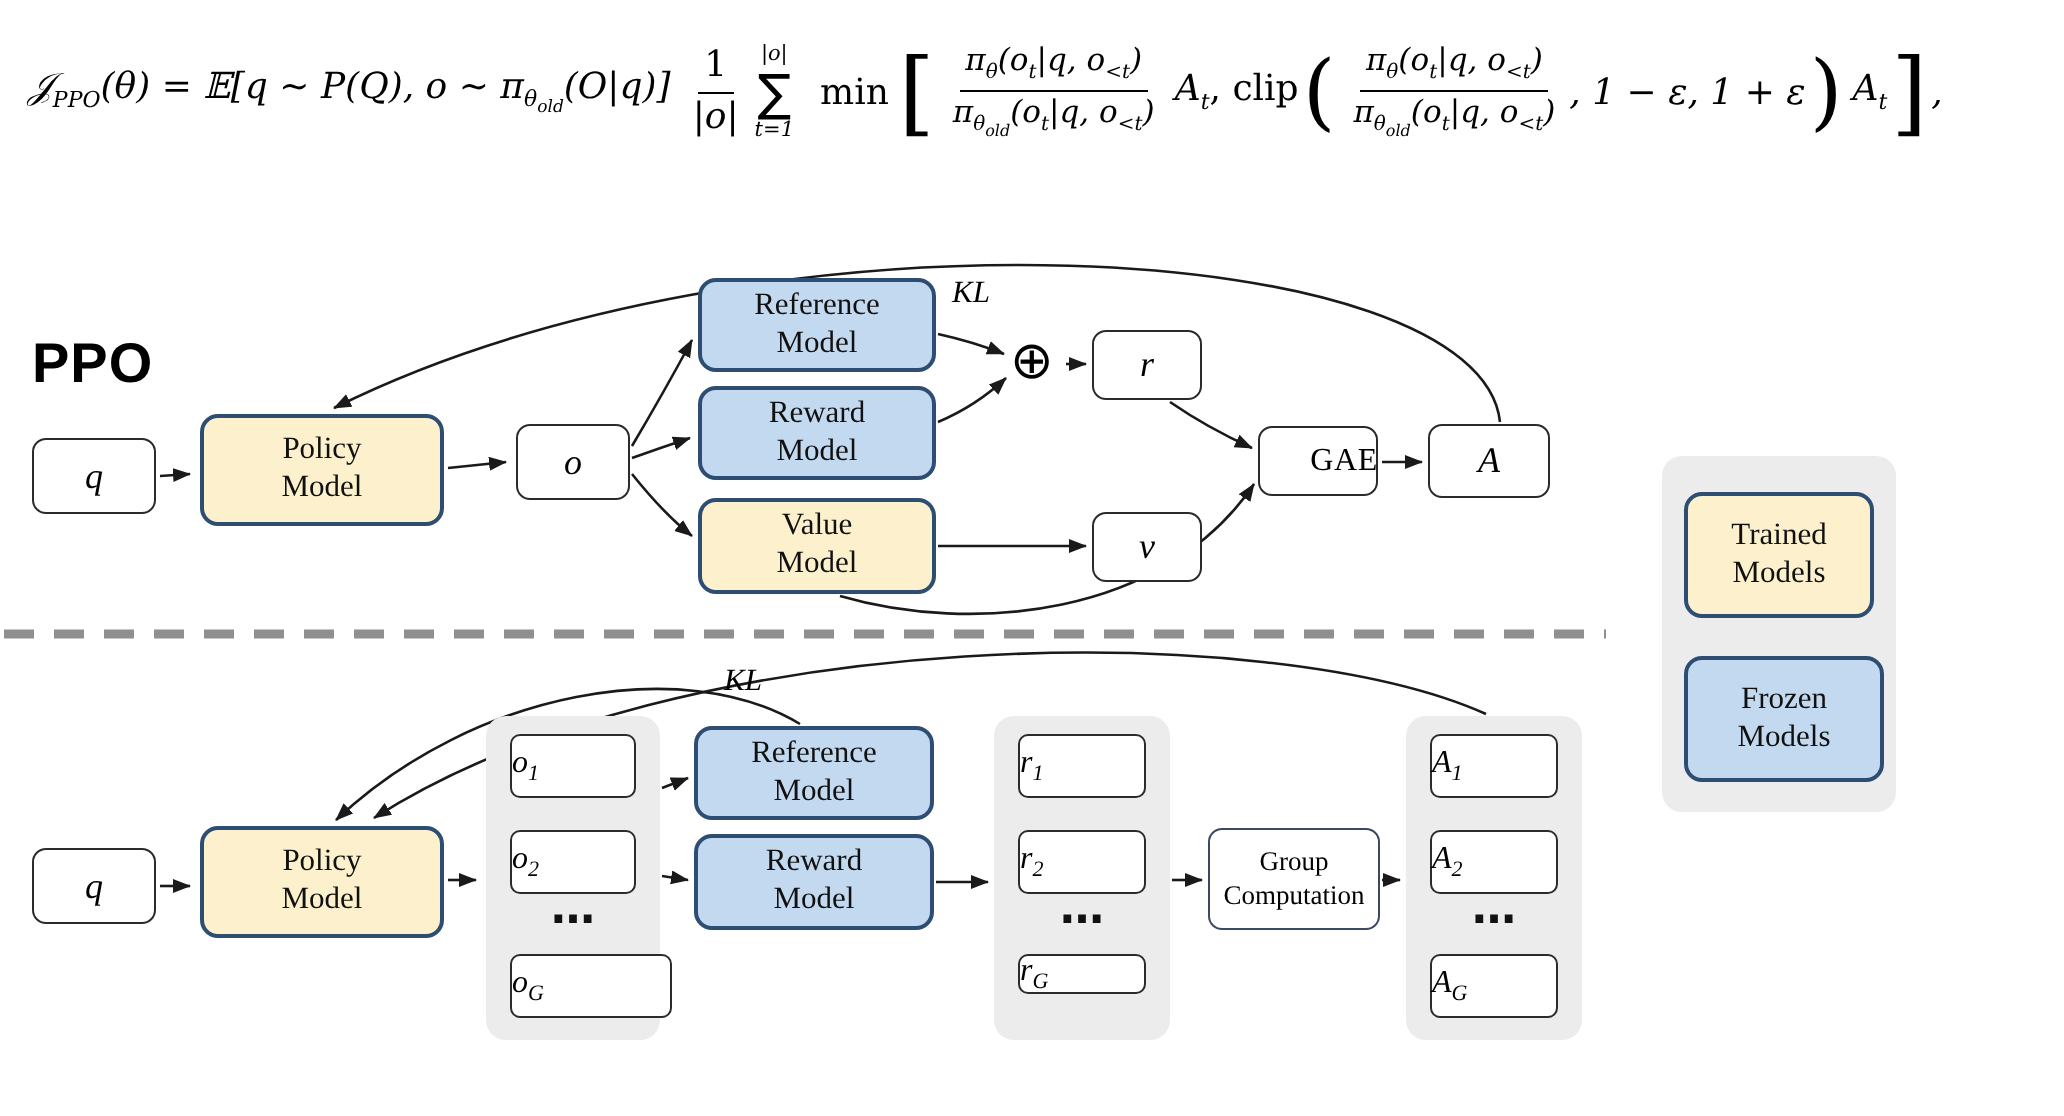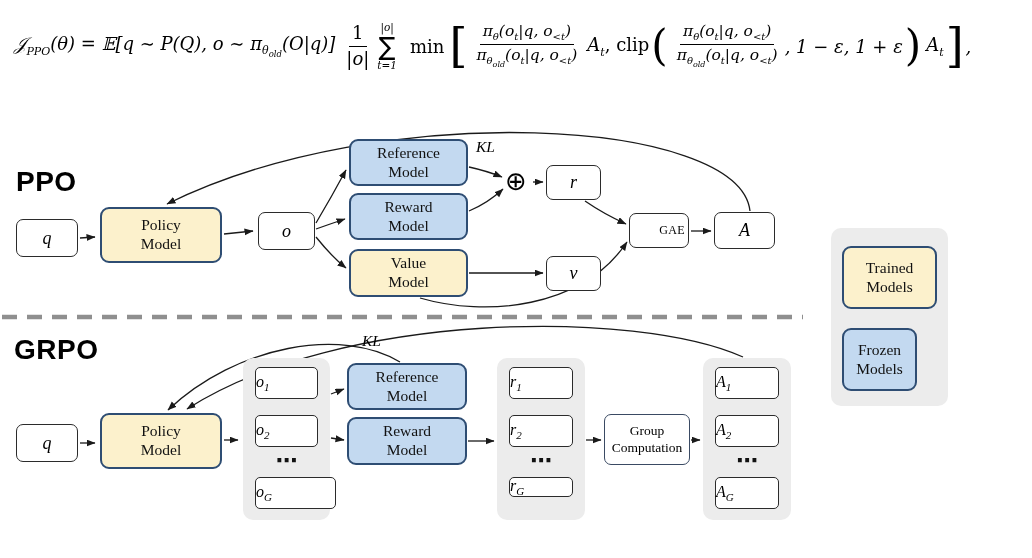--- a/index.html
+++ b/index.html
@@ -29,21 +29,21 @@
   .big { font-style:normal; font-size:46px; font-weight:300; line-height:0.8; margin:0 2px; }
   .big.paren { font-size:42px; }
   .seg.at { margin-left:3px; }
 
   
   .hdr { position:absolute; font-family:"Liberation Sans",sans-serif; font-weight:800;
          font-size:28px; letter-spacing:0.5px; color:#000; }
   .pbox { position:absolute; background:#fff; border:1.5px solid #2b2b2b; border-radius:7px;
           display:flex; align-items:center; justify-content:center;
           font-style:italic; font-size:18px; }
-  .pbox.plain { font-style:normal; font-size:12px; letter-spacing:0.3px;padding-left:26px; }
+  .pbox.plain { font-style:normal; font-size:16px; letter-spacing:0.3px;padding-left:26px; }
   .pbox.gc { font-style:normal; font-size:13.5px; line-height:1.25; text-align:center;
              border-color:#3a4a63; border-width:1.4px; }
   .mbox { position:absolute; border:2px solid var(--model-border,#2E4D73); border-radius:9px;
           display:flex; align-items:center; justify-content:flex-end; text-align:center;
           font-size:15.5px; line-height:1.2; color:#111; }
   .mbox .lbl, .pbox .lbl { display:block; max-width:72px; margin:0 auto; }
   .pbox.gc .lbl { max-width:80px; }
   .trained { background:var(--trained-fill,#FFF2CC); }
   .frozen  { background:var(--frozen-fill,#BDD7EE); }
   .gcont { position:absolute; background:var(--container-fill,#ECECEC); border-radius:10px; }
@@ -167,25 +167,24 @@
     </div>
   <div class="pbox plain" style="left:629px;top:213px;width:60px;height:35px">GAE</div>
   <div class="pbox" style="left:714px;top:212px;width:61px;height:37px">
       <span>A</span>
     </div>
 
   <div class="gcont" style="left:831px;top:228px;width:117px;height:178px"></div>
   <div class="mbox trained" style="left:842px;top:246px;width:95px;height:63px">
       <span class="lbl">Trained Models</span>
     </div>
-  <div class="mbox frozen" style="left:842px;top:328px;width:75px;height:63px">
+  <div class="mbox frozen" style="left:842px;top:328px;width:100px;height:63px">
       <span class="lbl">Frozen Models</span>
     </div>
 
-  <div class="hdr" style="left:14px;top:334px">GRPO</div>
 
   <div class="pbox" style="left:16px;top:424px;width:62px;height:38px">
       <span>q</span>
     </div>
   <div class="mbox trained" style="left:100px;top:413px;width:122px;height:56px">
       <span class="lbl">Policy Model</span>
     </div>
 
   <div class="gcont" style="left:243px;top:358px;width:87px;height:162px"></div>
   <div class="sbox" style="left:255px;top:367px;width:63px;height:32px">

